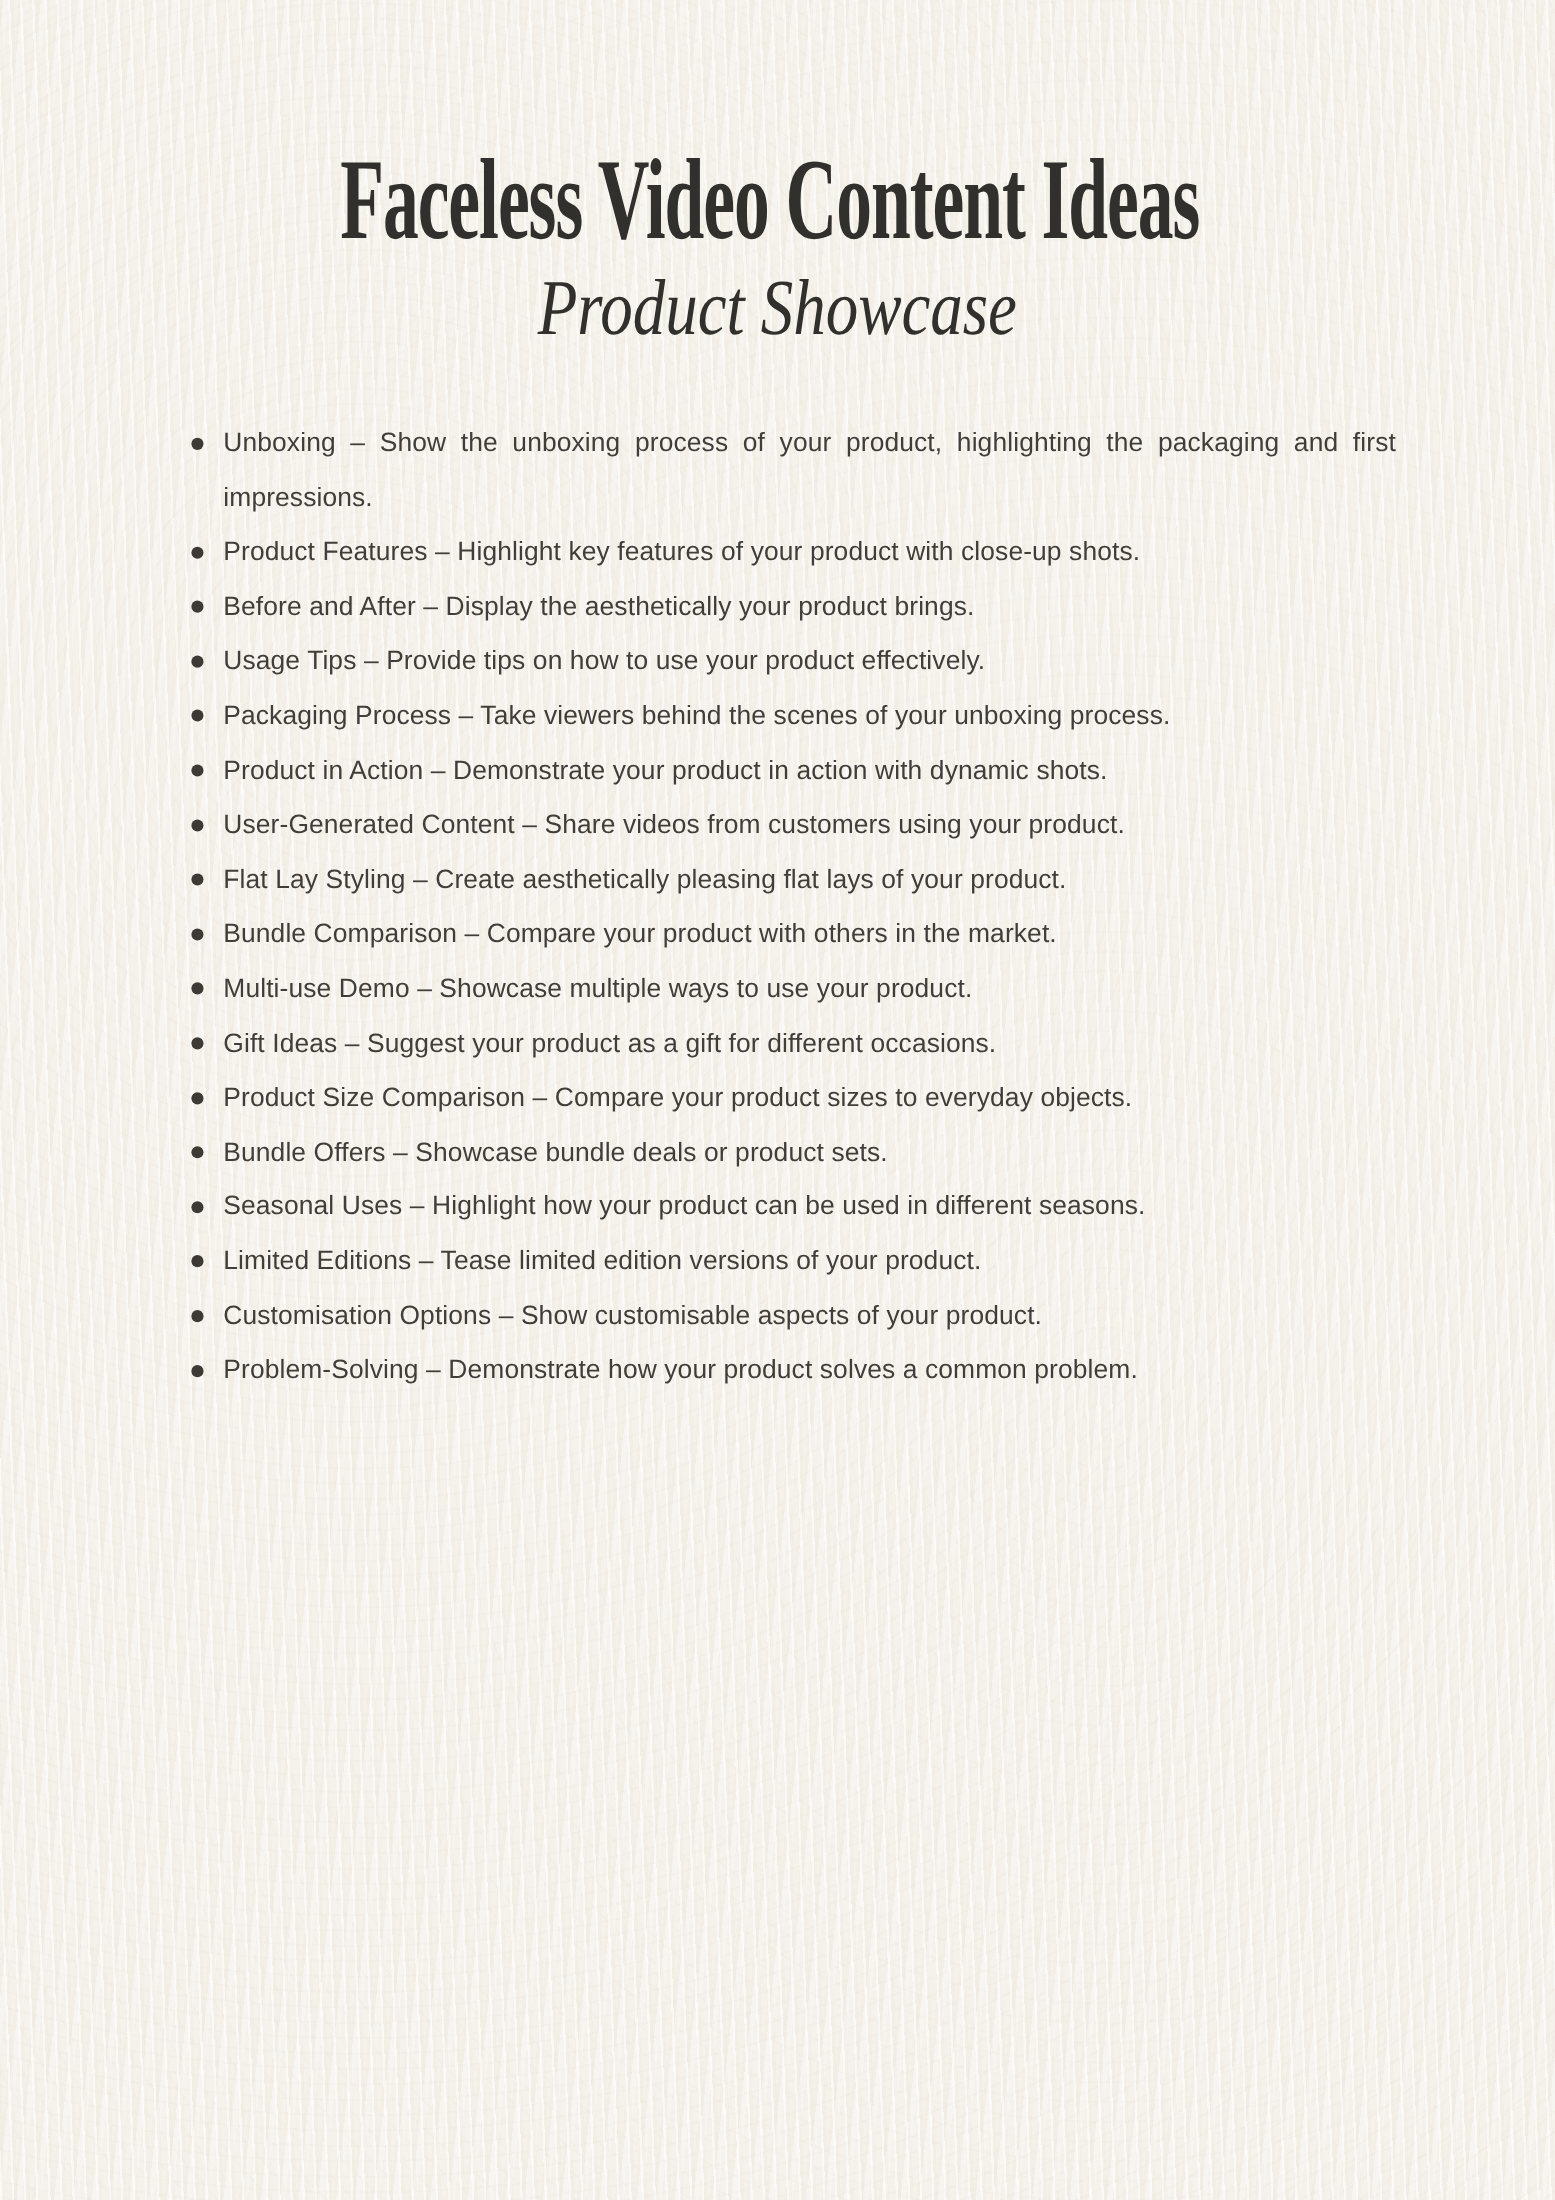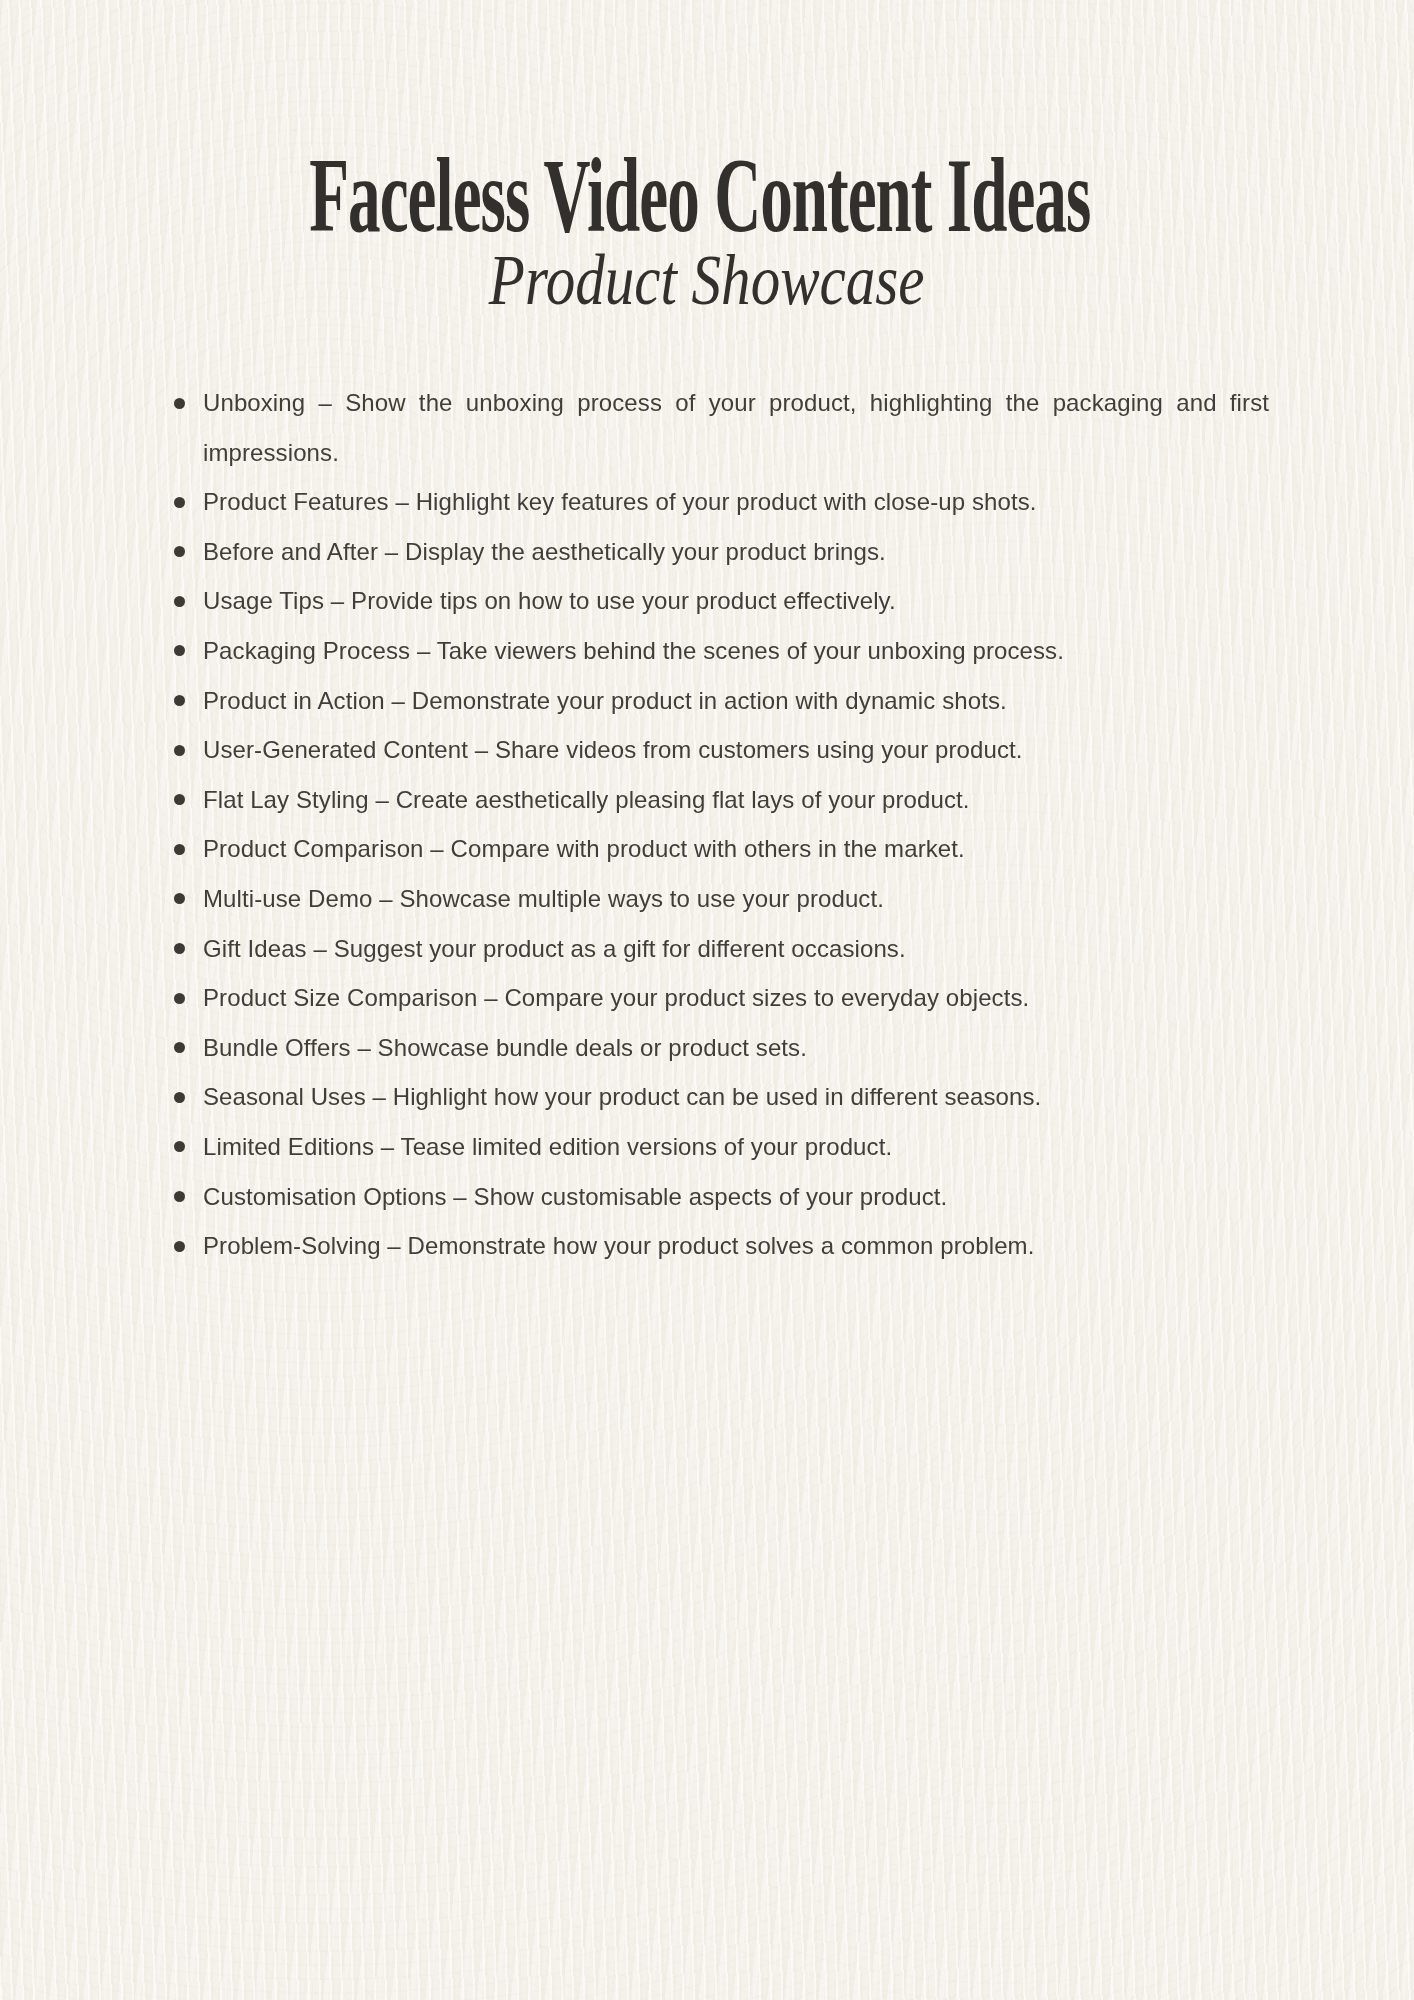--- a/index.html
+++ b/index.html
@@ -20,21 +20,21 @@
       repeating-linear-gradient(96deg, rgba(236,231,220,0.25) 0 3px, rgba(255,255,255,0.25) 3px 8px, rgba(244,241,234,0.0) 8px 17px),
       repeating-radial-gradient(circle at 23% 31%, rgba(222,215,199,0.10) 0 2px, rgba(255,255,255,0.0) 2px 14px),
       repeating-radial-gradient(circle at 71% 64%, rgba(222,215,199,0.08) 0 2px, rgba(255,255,255,0.0) 2px 18px);
     font-family: "Liberation Sans", sans-serif;
   }
   .title {
     position: absolute;
     top: 128px;
     left: 0;
     right: 14px;
-    margin: 15px;
+    margin: 0;
     text-align: center;
     font-family: "Liberation Serif", serif;
     font-weight: 700;
     font-size: 105px;
     line-height: 1;
     color: var(--heading, #32302c);
     white-space: nowrap;
   }
   .title .squeeze {
     display: inline-block;
@@ -104,21 +104,21 @@
   </h2>
   <ul class="content-list">
       <li>Unboxing – Show the unboxing process of your product, highlighting the packaging and first impressions.</li>
       <li>Product Features – Highlight key features of your product with close-up shots.</li>
       <li>Before and After – Display the aesthetically your product brings.</li>
       <li>Usage Tips – Provide tips on how to use your product effectively.</li>
       <li>Packaging Process – Take viewers behind the scenes of your unboxing process.</li>
       <li>Product in Action – Demonstrate your product in action with dynamic shots.</li>
       <li>User-Generated Content – Share videos from customers using your product.</li>
       <li>Flat Lay Styling – Create aesthetically pleasing flat lays of your product.</li>
-      <li>Product Comparison – Compare with product with others in the market.</li>
+      <li>Bundle Comparison – Compare your product with others in the market.</li>
       <li>Multi-use Demo – Showcase multiple ways to use your product.</li>
       <li>Gift Ideas – Suggest your product as a gift for different occasions.</li>
       <li>Product Size Comparison – Compare your product sizes to everyday objects.</li>
       <li>Bundle Offers – Showcase bundle deals or product sets.</li>
       <li>Seasonal Uses – Highlight how your product can be used in different seasons.</li>
       <li>Limited Editions – Tease limited edition versions of your product.</li>
       <li>Customisation Options – Show customisable aspects of your product.</li>
       <li>Problem-Solving – Demonstrate how your product solves a common problem.</li>
     </ul>
 </div>

